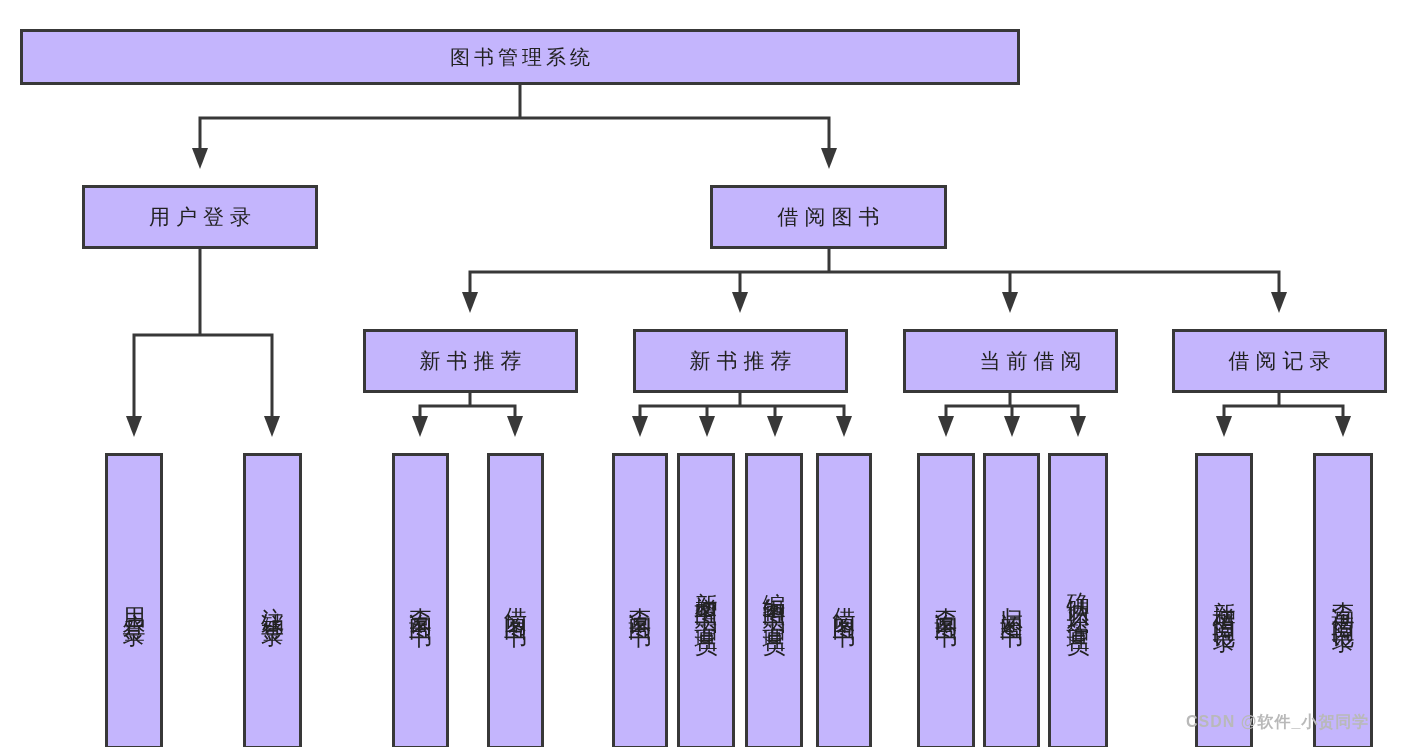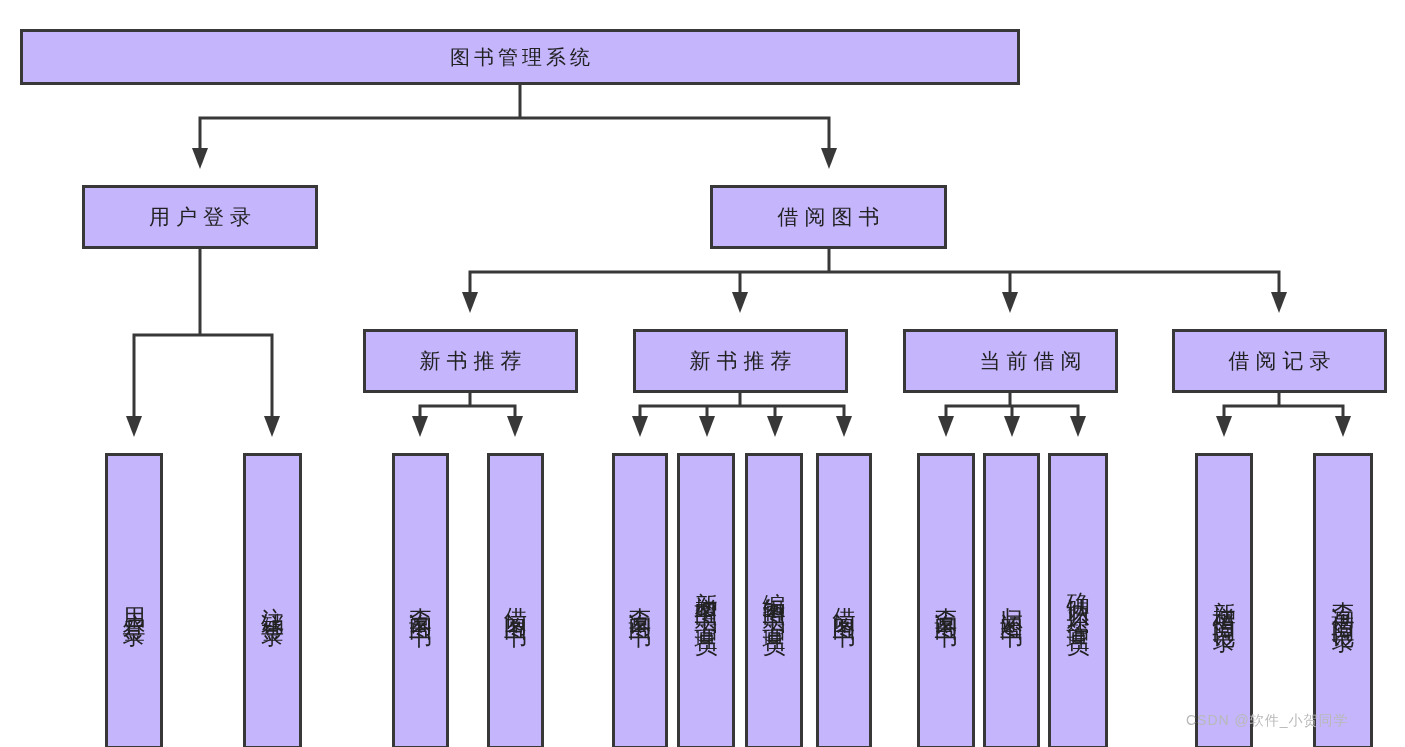--- a/index.html
+++ b/index.html
@@ -53,24 +53,25 @@
     letter-spacing: 6px;
     line-height: 1;
     white-space: nowrap;
     color: #222222;
   }
   .watermark {
     position: absolute;
     left: 1186px;
     top: 712px;
     z-index: 6;
-    font-size: 14px;
+    font-size: 16px;
     letter-spacing: 1px;
     color: #b9b9b9;
     white-space: nowrap;
+    font-weight: bold;
   }
 </style>
 </head>
 <body>
 
 <div id="canvas">
 
   <svg id="connectors" viewBox="0 0 1405 747" xmlns="http://www.w3.org/2000/svg">
     <g stroke="#383838" stroke-width="3" fill="none" stroke-linecap="square">
 

